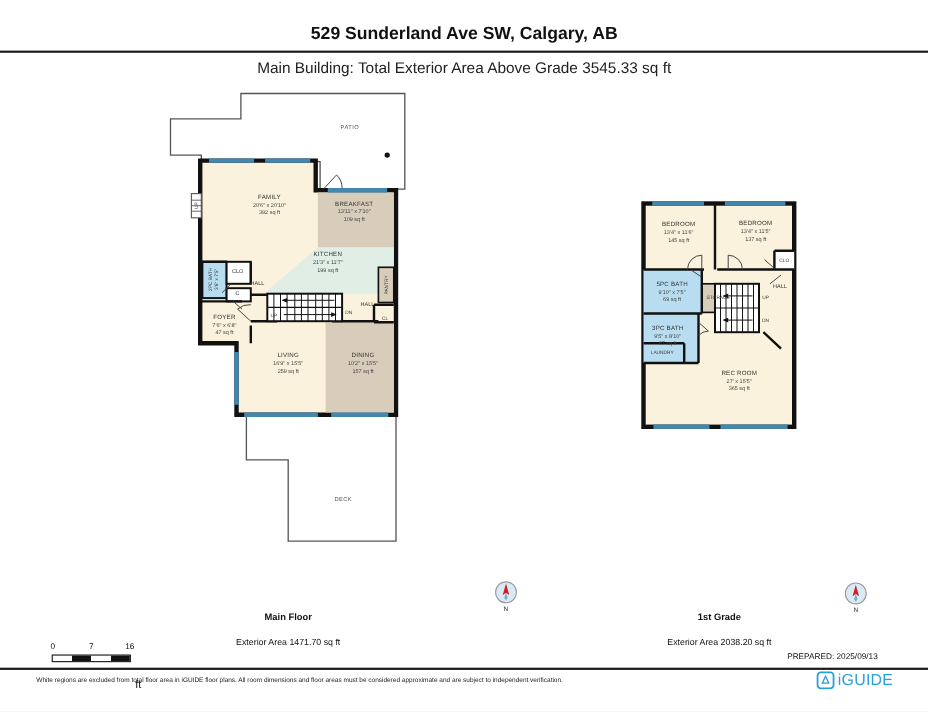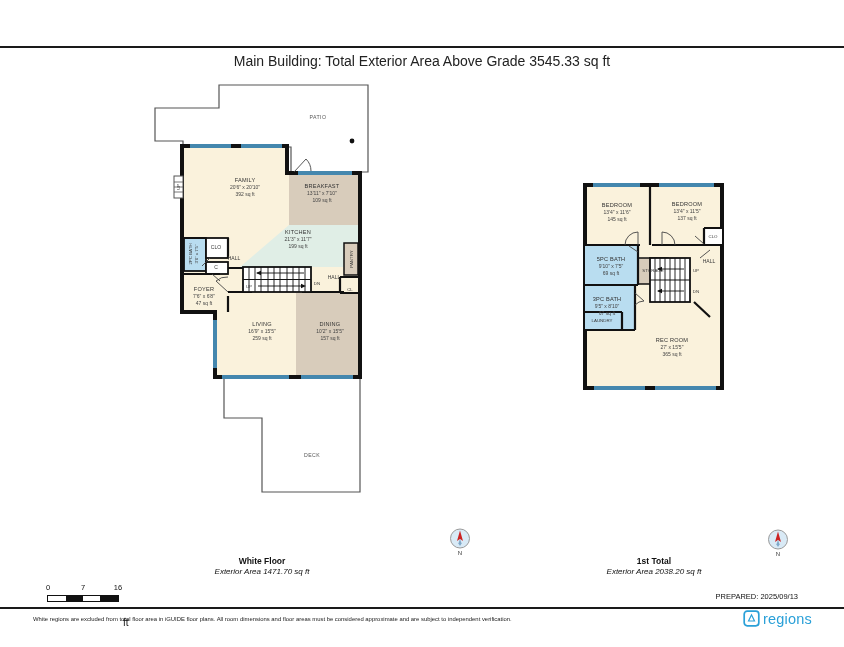--- a/index.html
+++ b/index.html
@@ -17,40 +17,41 @@
        white-space:nowrap;line-height:1.3;z-index:5;}
   .lbl .rn{display:block;font-size:5.6px;letter-spacing:.2px;color:#333;}
   .lbl .rd{display:block;font-size:5px;color:#444;}
   .sm{font-size:5px;color:#3a3a3a;}
   .xs{font-size:4.4px;color:#3a3a3a;}
   .outd{font-size:5.2px;color:#555;letter-spacing:.4px;}
   .rot{transform:translate(-50%,-50%) rotate(-90deg);}
   
   .caption{position:absolute;transform:translateX(-50%);text-align:center;color:#111;}
   .caption .fc-t{display:block;font-size:8.5px;font-weight:bold;}
-  .caption .fc-a{display:block;font-size:8px;margin-top:1px;font-style:italic;}
+  .caption .fc-a{display:block;font-size:8px;margin-top:13px;}
   
   .compass{position:absolute;z-index:6;}
   
   .scale-tick{position:absolute;transform:translateX(-50%);font-size:7.5px;color:#111;top:583px;}
   .scale-bar{position:absolute;left:47px;top:595px;width:70px;height:5px;border:1px solid #111;
              background:linear-gradient(90deg,#fff 0 25%,#111 25% 50%,#fff 50% 75%,#111 75%);}
   .scale-unit{position:absolute;left:123px;top:617px;font-size:10px;color:#111;}
   .prepared{position:absolute;right:46px;top:592px;font-size:7.5px;color:#111;text-align:right;}
   
   .footer-rule{position:absolute;left:0;top:607px;width:100%;height:2px;background:#1a1a1a;}
   .disclaimer{position:absolute;left:33px;top:616px;font-size:5.9px;color:#222;max-width:690px;}
   .brand{position:absolute;right:32px;top:610px;display:flex;align-items:center;gap:3px;color:#2AA0D8;}
   .brand .brand-text{font-size:14.5px;letter-spacing:.2px;}
 </style>
 </head>
 <body>
 
 <div class="page">
 
+  <div class="title">529 Sunderland Ave SW, Calgary, AB</div>
   <div class="title-rule"></div>
   <div class="subtitle">Main Building: Total Exterior Area Above Grade 3545.33 sq ft</div>
 
   <svg class="plan-svg" width="844" height="647" viewBox="0 0 844 647">
 
     <g>
       <polygon points="219,85 368,85 368,172 291,172 291,147 183,147 183,141 155,141 155,108 219,108" fill="#ffffff" stroke="#555" stroke-width="1.2"></polygon>
       <circle cx="352" cy="141" r="2.4" fill="#111"></circle>
     </g>
 
@@ -250,39 +251,39 @@
     <text x="13" y="28" text-anchor="middle" font-size="6" fill="#333">N</text>
   </svg>
   <svg class="compass" style="left:765px;top:528px" width="26" height="30" viewBox="0 0 26 30">
     <circle cx="13" cy="11.5" r="9.5" fill="#D9EAF6" stroke="#9a9a9a" stroke-width="1"></circle>
     <polygon points="13,3.5 16,14 13,12 10,14" fill="#C22"></polygon>
     <polygon points="13,12 14.6,16.5 13,19 11.4,16.5" fill="#7FA8C9"></polygon>
     <text x="13" y="28" text-anchor="middle" font-size="6" fill="#333">N</text>
   </svg>
 
   <div class="caption" style="left:262px;top:556px">
-    <span class="fc-t">White Floor</span>
+    <span class="fc-t">Main Floor</span>
     <span class="fc-a">Exterior Area 1471.70 sq ft</span>
   </div>
   <div class="caption" style="left:654px;top:556px">
-    <span class="fc-t">1st Total</span>
+    <span class="fc-t">1st Grade</span>
     <span class="fc-a">Exterior Area 2038.20 sq ft</span>
   </div>
 
   <span class="scale-tick" style="left:48px">0</span>
   <span class="scale-tick" style="left:83px">7</span>
   <span class="scale-tick" style="left:118px">16</span>
   <div class="scale-bar"></div>
   <span class="scale-unit">ft</span>
 
   <div class="prepared">PREPARED: 2025/09/13</div>
 
   <div class="footer-rule"></div>
   <div class="disclaimer">White regions are excluded from total floor area in iGUIDE floor plans. All room dimensions and floor areas must be considered approximate and are subject to independent verification.</div>
   <div class="brand">
     <svg width="17" height="17" viewBox="0 0 17 17">
       <rect x="1.2" y="1.2" width="14.6" height="14.6" rx="3" fill="none" stroke="#2AA0D8" stroke-width="1.7"></rect>
       <polygon points="5.5,11 8.5,4.8 11.5,11" fill="none" stroke="#2AA0D8" stroke-width="1.2"></polygon>
     </svg>
-    <span class="brand-text">regions</span>
+    <span class="brand-text">iGUIDE</span>
   </div>
 
 </div>
 
 </body></html>

